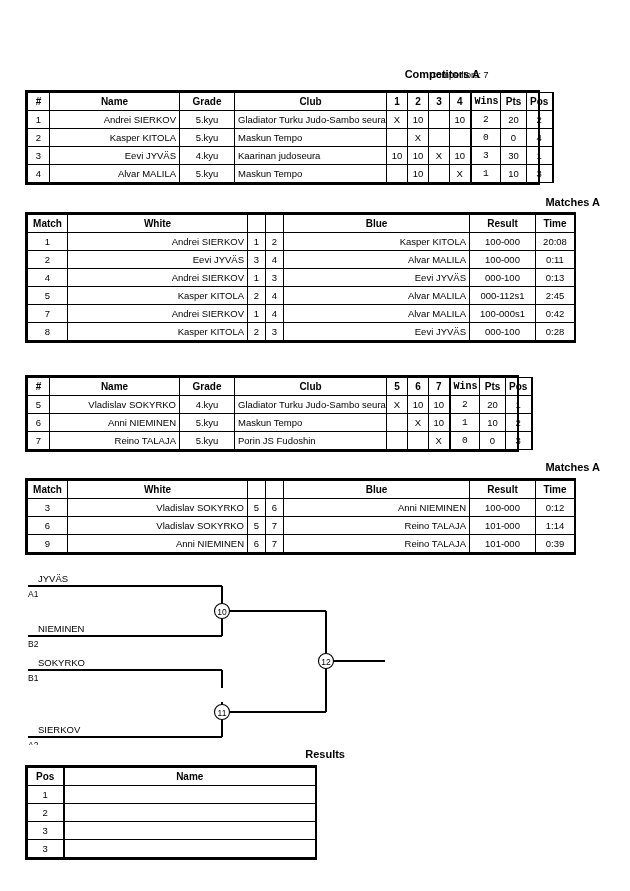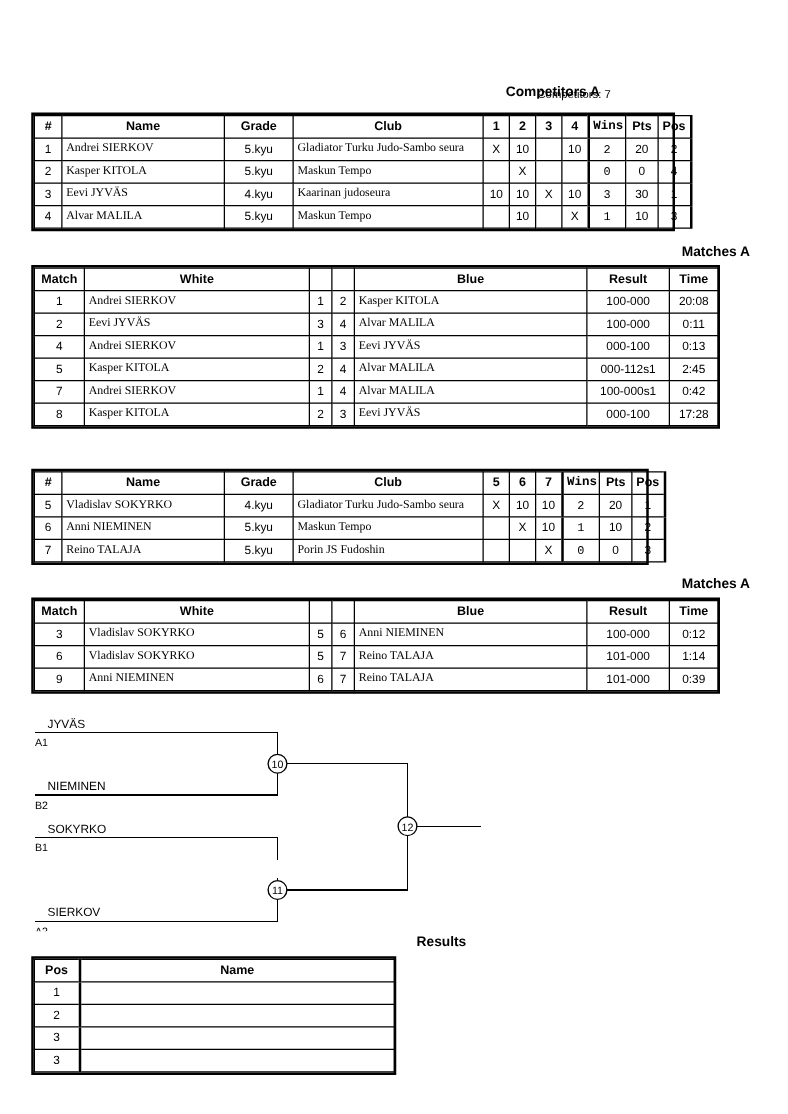--- a/index.html
+++ b/index.html
@@ -73,21 +73,21 @@
     white-space: nowrap;
     font-weight: normal;
     box-sizing: border-box;
   }
   table.grid th {
     font-weight: bold;
     text-align: center;
     font-size: 10px;
   }
   .c { text-align: center; }
-  .l { text-align: left; font-family: Liberation Serif, serif; }
+  .l { text-align: right; }
   .bold { font-weight: bold; }
 
   
   .thick-left { border-left: 2px solid #000 !important; font-family: Liberation Mono, monospace; }
   .thick-right { border-right: 2px solid #000 !important; }
 
   
   .club {
     position: relative;
   }
@@ -315,21 +315,21 @@
             <td class="c">100-000s1</td>
             <td class="c">0:42</td>
           </tr>
           <tr>
             <td class="c">8</td>
             <td class="l">Kasper KITOLA</td>
             <td class="c">2</td>
             <td class="c">3</td>
             <td class="l bold">Eevi JYVÄS</td>
             <td class="c">000-100</td>
-            <td class="c">17:28</td>
+            <td class="c">0:28</td>
           </tr>
         </tbody>
     </table>
   </div>
 
 
   <div class="tbl-wrap" id="pool-b-wrap" style="left:25px; top:375px; width:494px;">
     <table class="grid" id="pool-b">
       <colgroup>
         <col style="width:22px">
@@ -497,21 +497,21 @@
       <text class="br-seed" x="28" y="87">B2</text>
 
       <text class="br-name" x="38" y="106">SOKYRKO</text>
       <text class="br-seed" x="28" y="121">B1</text>
 
       <text class="br-name" x="38" y="173">SIERKOV</text>
       <text class="br-seed" x="28" y="188">A2</text>
     </svg>
   </div>
 
-  <div class="section-caption" style="top:748px; left:0; width:345px;padding-left:28px;">Results</div>
+  <div class="section-caption" style="top:748px; left:0; width:345px;">Results</div>
 
   <div class="tbl-wrap" id="results-wrap" style="left:25px; top:765px; width:292px;">
     <table class="results" id="results">
       <colgroup>
           <col style="width:36px">
           <col style="width:252px">
         </colgroup>
       <thead>
           <tr>
             <th class="c" style="border-right: 2px solid rgb(0, 0, 0);">Pos</th>

